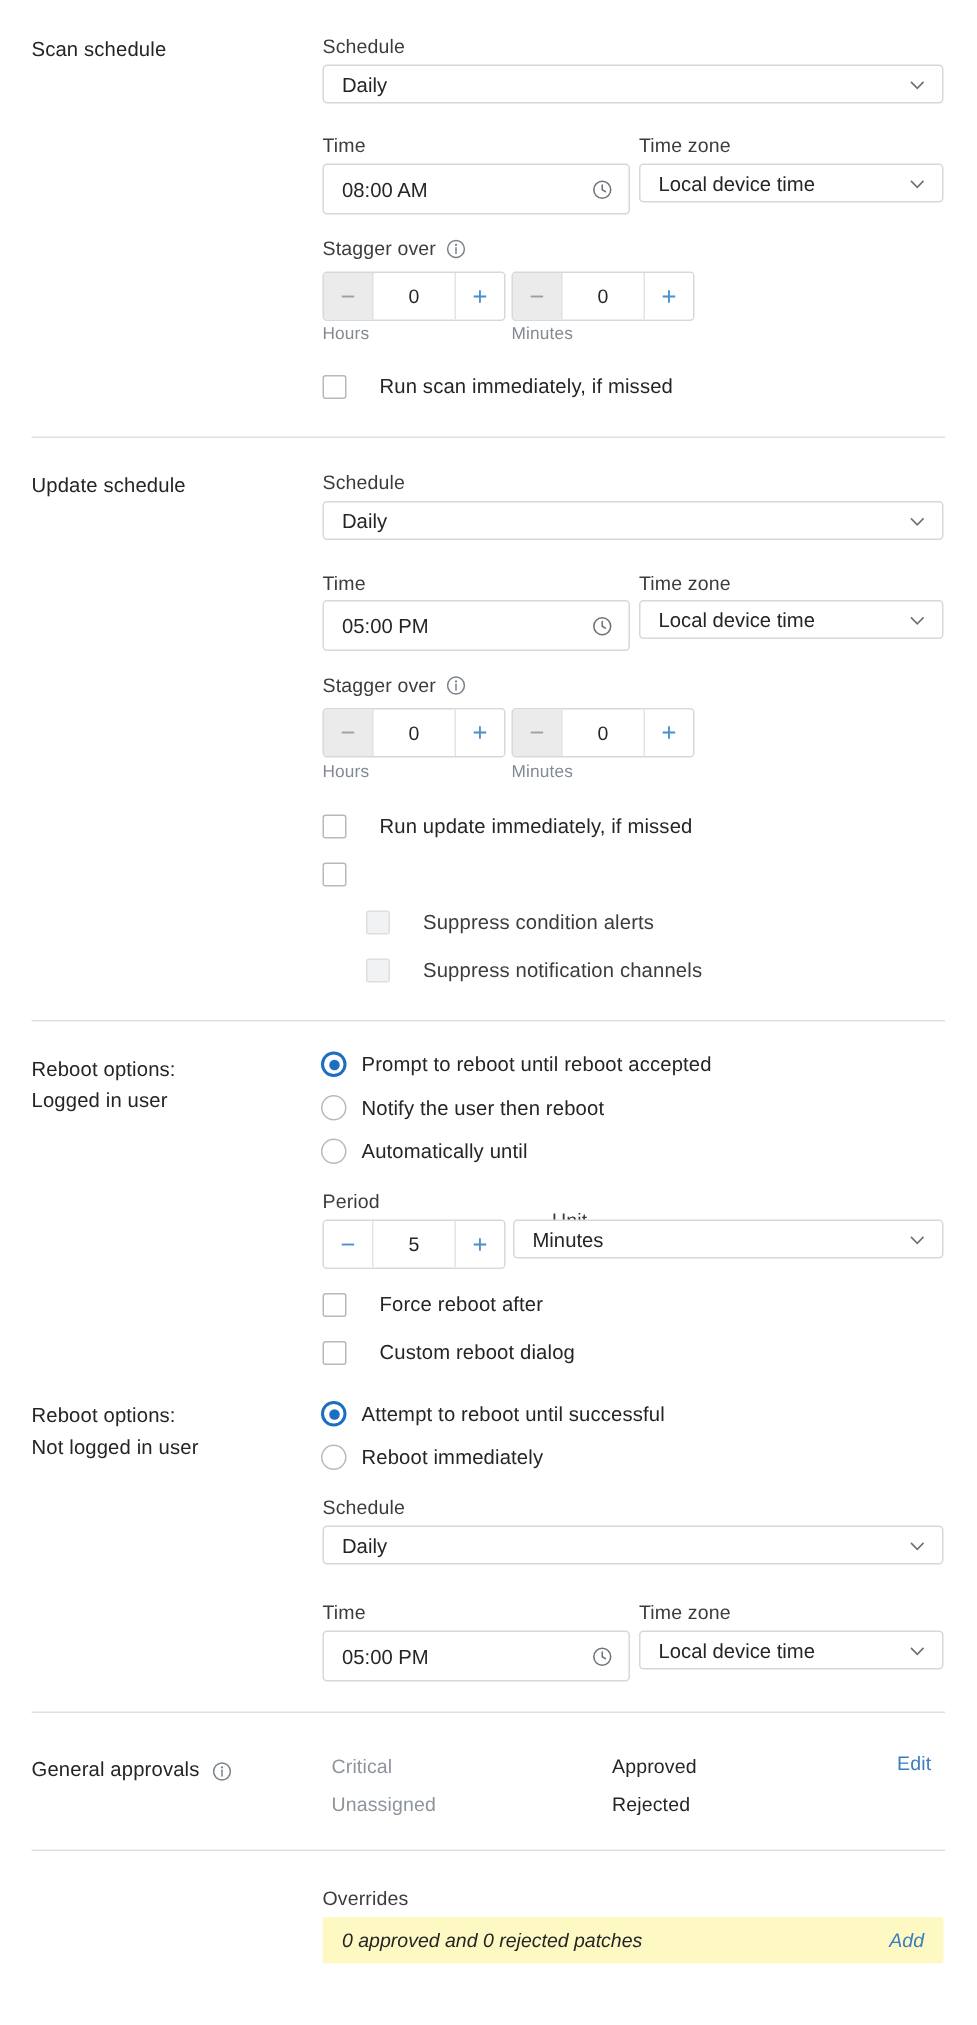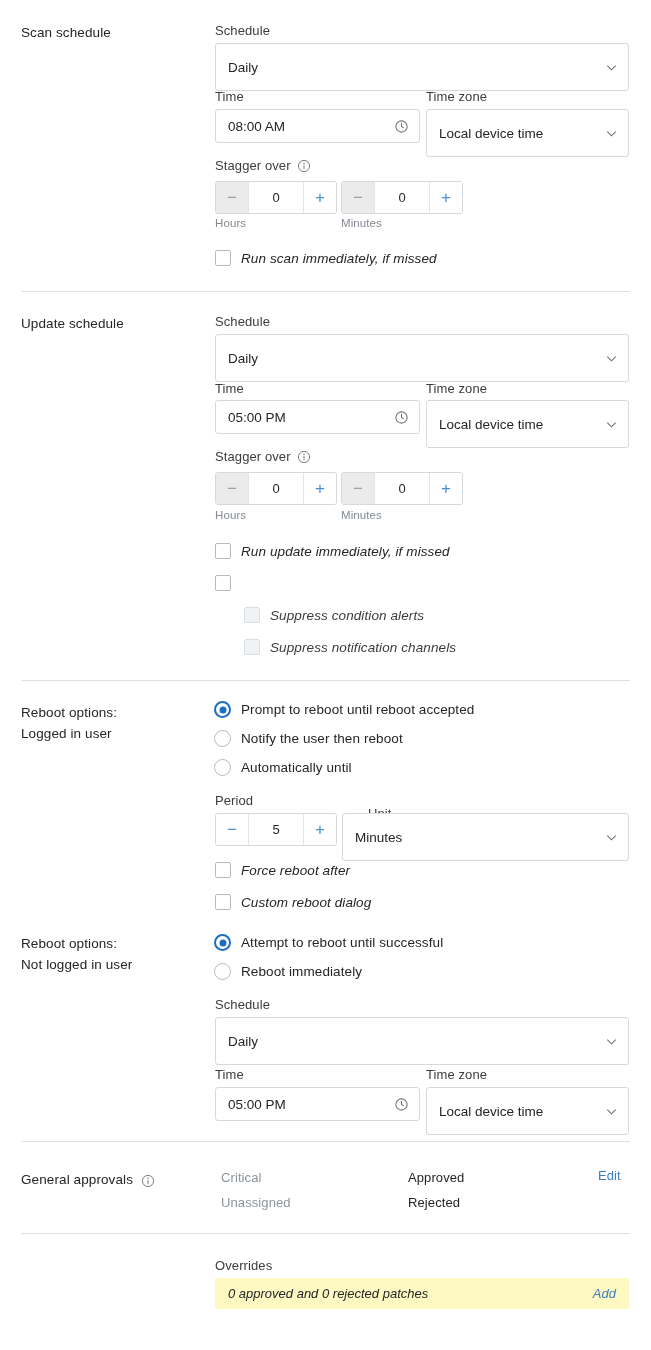--- a/index.html
+++ b/index.html
@@ -23,21 +23,21 @@
 
   
   .fld-label {
     position: absolute; font-size: 13px; line-height: 17px;
     color: #3c3c3c; letter-spacing: .1px;
     display: flex; align-items: center; gap: 6px;
   }
 
   
   .select {
-    position: absolute; height: 48px;
+    position: absolute; height: 26px;
     border: 1px solid #d5d8dc; border-radius: 3px; background: #fff;
     display: flex; align-items: center; padding: 0 10px 0 12px;
     font-size: 13.5px; color: #252525;
   }
   .select .val { flex: 1; }
   .chev { width: 13px; height: 13px; flex: none; }
   .chev svg { display: block; }
 
   
   .timefield {
@@ -65,21 +65,21 @@
   .stepper .btn.plus  { border-left: 1px solid #e2e5e8; }
   .stepper .num {
     flex: 1; display: flex; align-items: center; justify-content: center;
     font-size: 13px; color: #252525;
   }
   .sub-label {
     position: absolute; font-size: 11.5px; color: #848a92; letter-spacing: .1px;
   }
 
   
-  .cbrow { position: absolute; display: flex; align-items: flex-end; gap: 10px; font-style: italic; }
+  .cbrow { position: absolute; display: flex; align-items: flex-start; gap: 22px; }
   .cbox {
     width: 16px; height: 16px; border: 1px solid #b5bac0; border-radius: 2px;
     background: #fff; flex: none;
   }
   .cbox.disabled { border-color: #dcdfe2; background: #f1f2f3; }
   .cbrow .txt { font-size: 13.5px; color: #252525; letter-spacing: .1px; }
   .cbrow.sub .txt { color: #3c3c3c; }
 
   
   .rbrow { position: absolute; display: flex; align-items: center; gap: 10px; }

